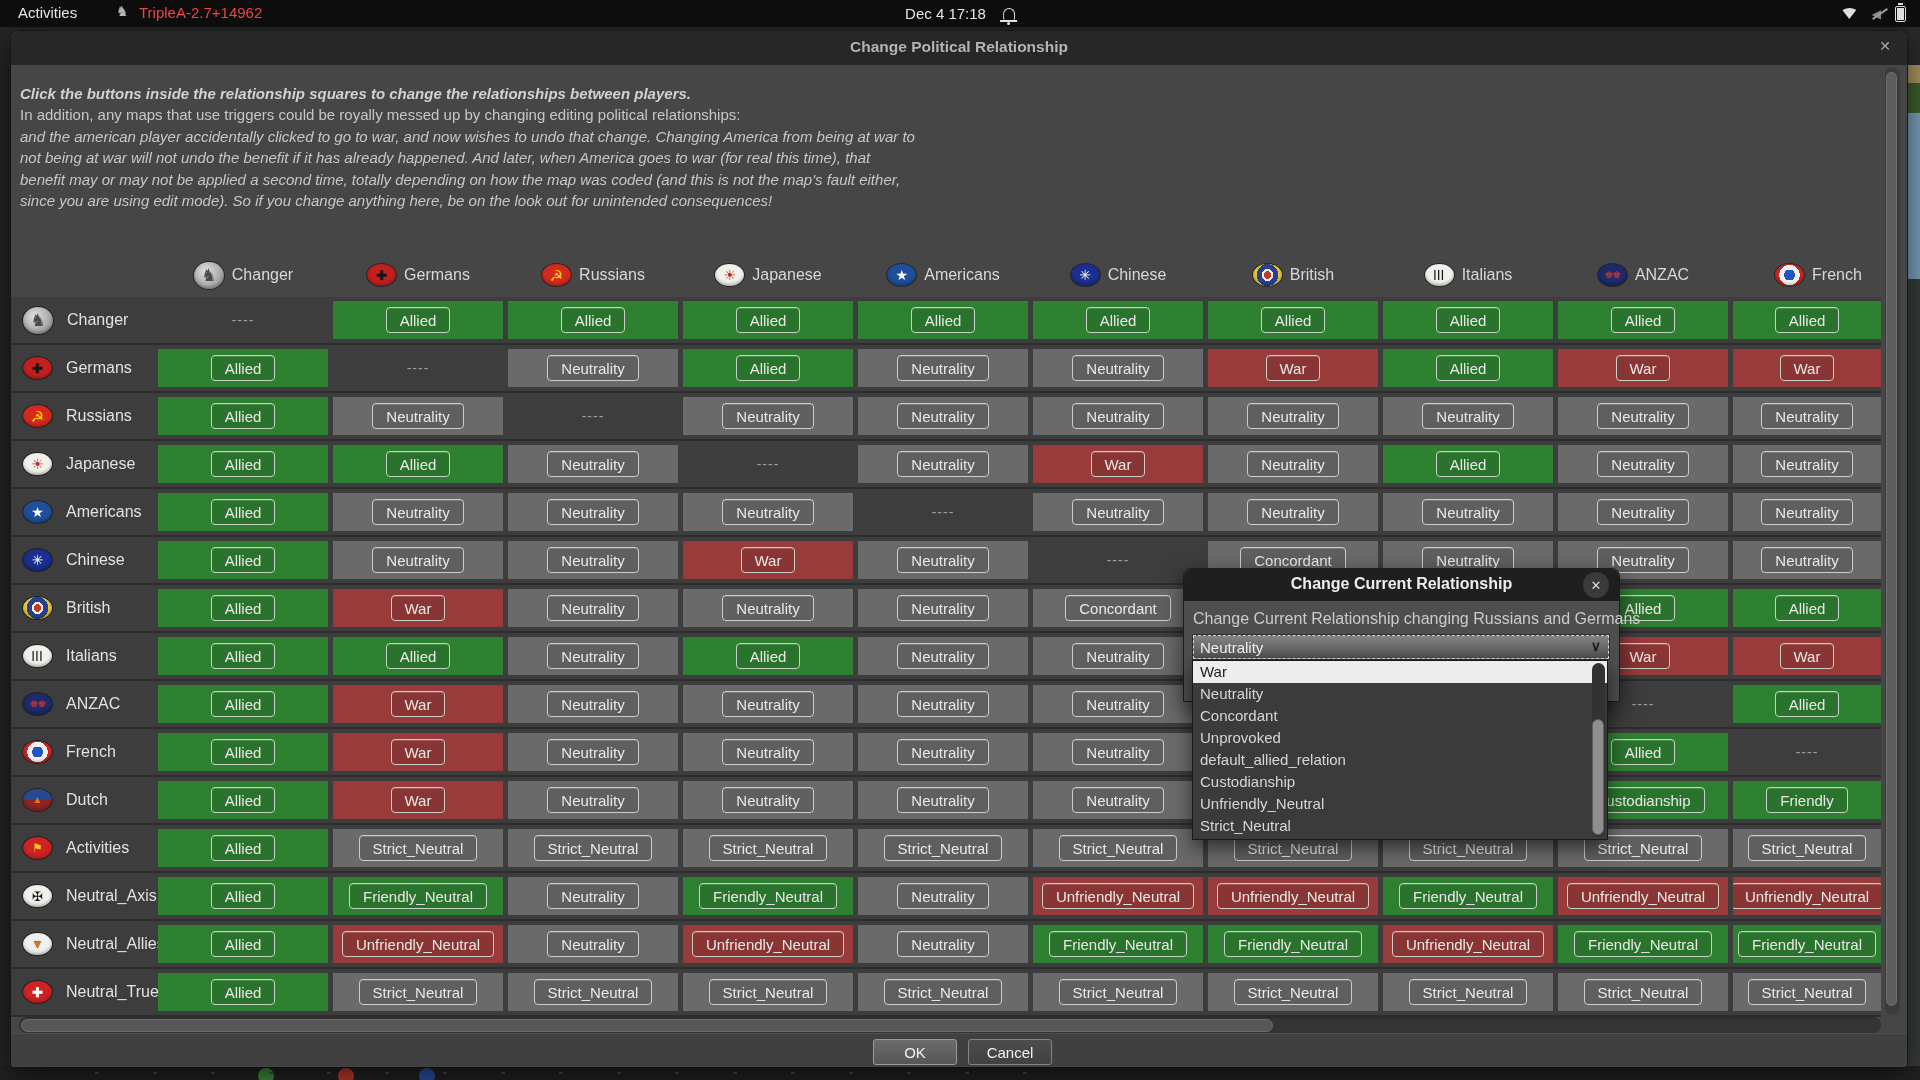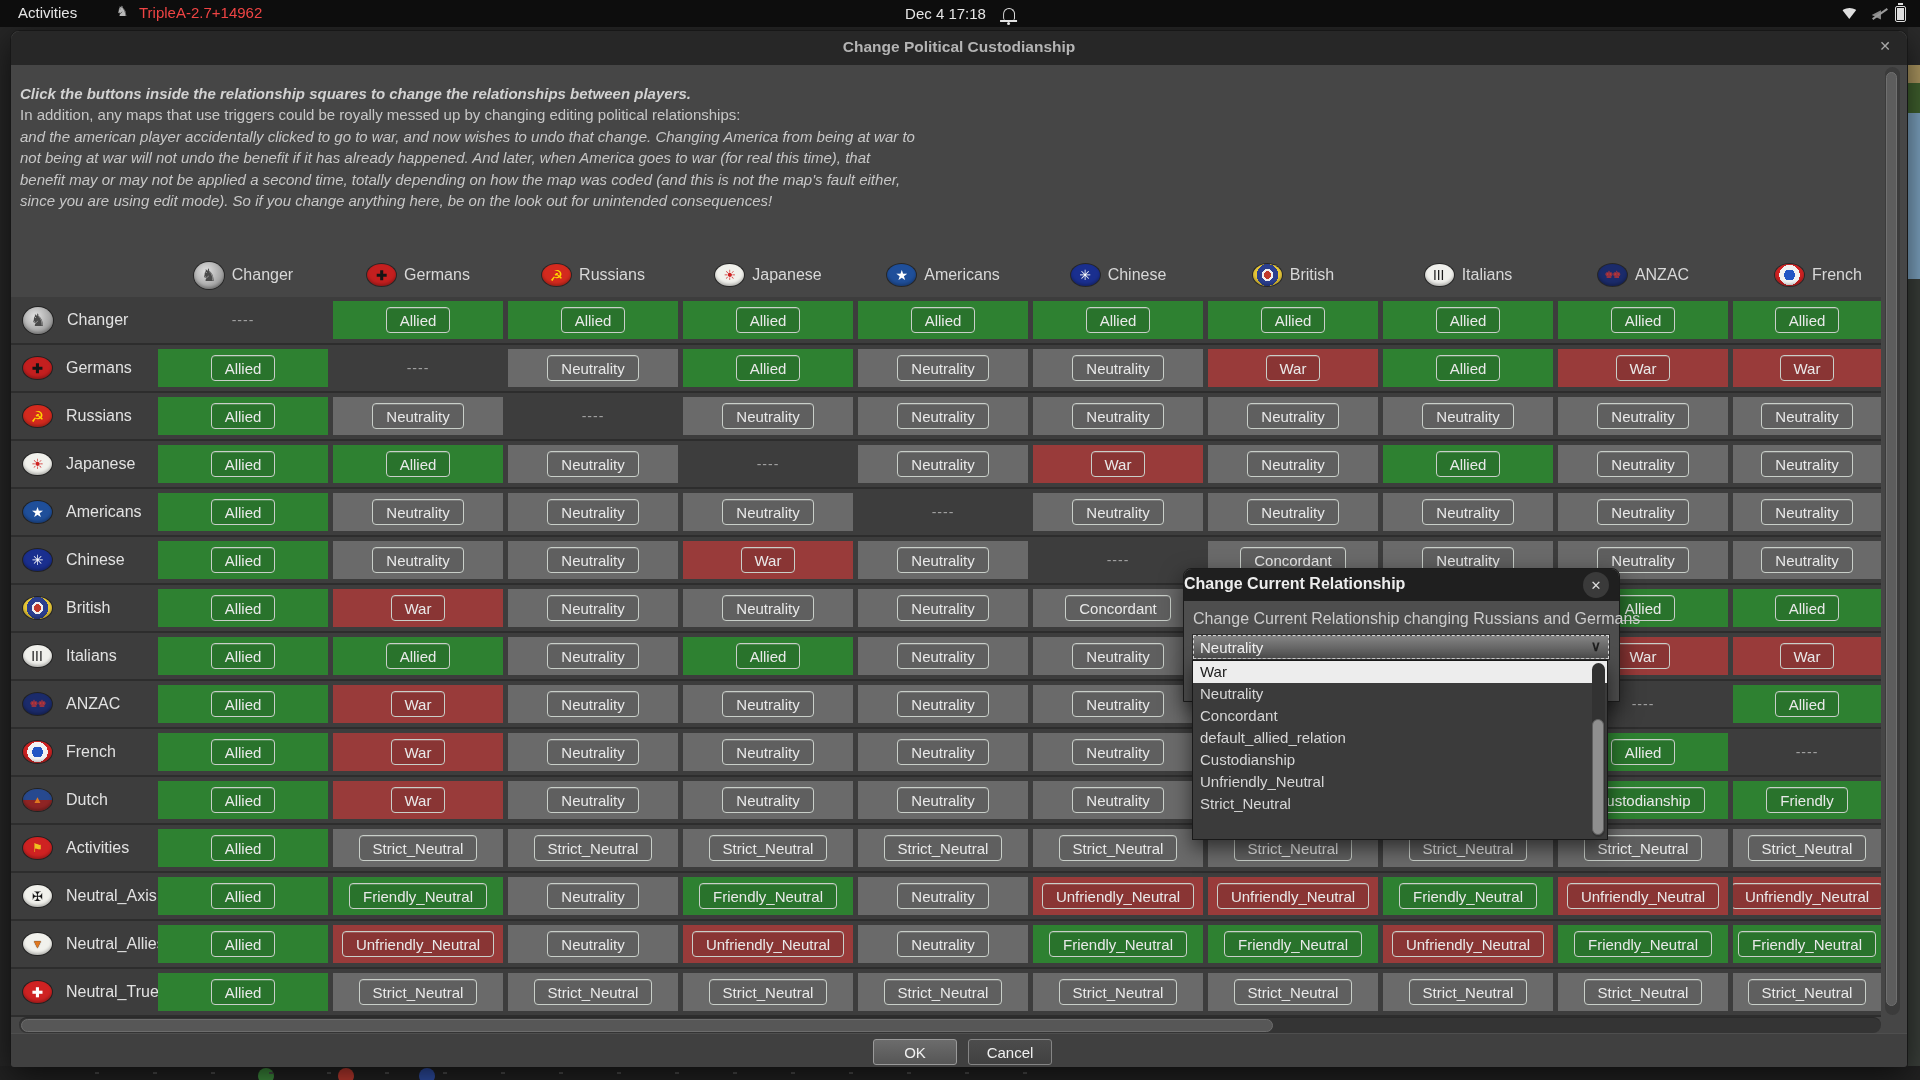--- a/index.html
+++ b/index.html
@@ -99,21 +99,21 @@
             border-top:1px solid #4e4e4e; border-radius:0 0 3px 3px; }
   .btn { position:absolute; top:5px; width:84px; height:26px; border-radius:3px; color:#f0f0f0;
          font-family:"Liberation Sans", sans-serif; font-size:15px; cursor:pointer; }
   .btn-ok { left:862px; background:linear-gradient(#6c6c6c,#565656); border:1px solid #9a9a9a; }
   .btn-cancel { left:957px; background:linear-gradient(#4c4c4c,#414141); border:1px solid #858585; }
 
   
   .popup { position:absolute; left:1183px; top:568px; width:437px; height:134px; background:#4e4e4e;
            border:1px solid #1c1c1c; border-radius:8px 8px 0 0; box-shadow:0 8px 22px rgba(0,0,0,.55); z-index:10; }
   .pp-titlebar { position:absolute; left:0; top:0; width:100%; height:32px; background:#1f1f1f; border-radius:8px 8px 0 0; }
-  .pp-title { position:absolute; left:0; right:0; top:6px; text-align:left; font-weight:bold; font-size:16px; color:#ededed; }
+  .pp-title { position:absolute; left:0; right:0; top:6px; text-align:center; font-weight:bold; font-size:16px; color:#ededed; }
   .pp-close { position:absolute; right:10px; top:3px; width:26px; height:26px; border-radius:50%; background:#3a3a3a;
               color:#dcdcdc; font-size:13px; display:flex; align-items:center; justify-content:center; cursor:pointer; }
   .pp-label { position:absolute; left:9px; top:41px; font-size:16px; color:#cbcbcb; white-space:nowrap; }
   .combo { position:absolute; left:9px; top:66px; width:416px; height:24px;
            background:linear-gradient(#848484,#4f4f4f); border:1px dashed #d8d8d8; outline:1px solid #2e2e2e;
            display:flex; align-items:center; color:#f2f2f2; font-size:15px; padding-left:6px; cursor:pointer; }
   .combo-arrow { position:absolute; right:7px; top:2px; color:#1f1f1f; font-weight:bold; font-size:14px; }
 
   .dropdown { position:absolute; left:1192px; top:660px; width:416px; height:180px; background:#3b3b3b;
               border:1px solid #191919; box-shadow:0 8px 18px rgba(0,0,0,.55); z-index:12; }
@@ -168,21 +168,21 @@
       <div class="tick" style="left: 733px;"></div>
       <div class="tick" style="left: 791px;"></div>
       <div class="tick" style="left: 849px;"></div>
       <div class="tick" style="left: 907px;"></div>
       <div class="tick" style="left: 965px;"></div>
       <div class="tick" style="left: 1023px;"></div>
     </div>
 
   <div class="dialog">
     <div class="dlg-titlebar">
-      <span class="dlg-title">Change Political Custodianship</span>
+      <span class="dlg-title">Change Political Relationship</span>
       <span class="dlg-close">✕</span>
     </div>
 
     <div class="instructions">
         <div class="bold">Click the buttons inside the relationship squares to change the relationships between players.</div>
         <div class="normal">In addition, any maps that use triggers could be royally messed up by changing editing political relationships:</div>
         <div class="italic">and the american player accidentally clicked to go to war, and now wishes to undo that change. Changing America from being at war to</div>
         <div class="italic">not being at war will not undo the benefit if it has already happened. And later, when America goes to war (for real this time), that</div>
         <div class="italic">benefit may or may not be applied a second time, totally depending on how the map was coded (and this is not the map's fault either,</div>
         <div class="italic">since you are using edit mode). So if you change anything here, be on the look out for unintended consequences!</div>
@@ -759,20 +759,21 @@
       <span>Neutrality</span>
       <span class="combo-arrow">∨</span>
     </div>
   </div>
 
   <div class="dropdown">
     <div>
         <div class="dd-item selected">War</div>
         <div class="dd-item">Neutrality</div>
         <div class="dd-item">Concordant</div>
+        <div class="dd-item">Unprovoked</div>
         <div class="dd-item">default_allied_relation</div>
         <div class="dd-item">Custodianship</div>
         <div class="dd-item">Unfriendly_Neutral</div>
         <div class="dd-item">Strict_Neutral</div>
       </div>
     <div class="dd-scroll-track"></div>
     <div class="dd-scroll-thumb"></div>
   </div>
 
 </div>

